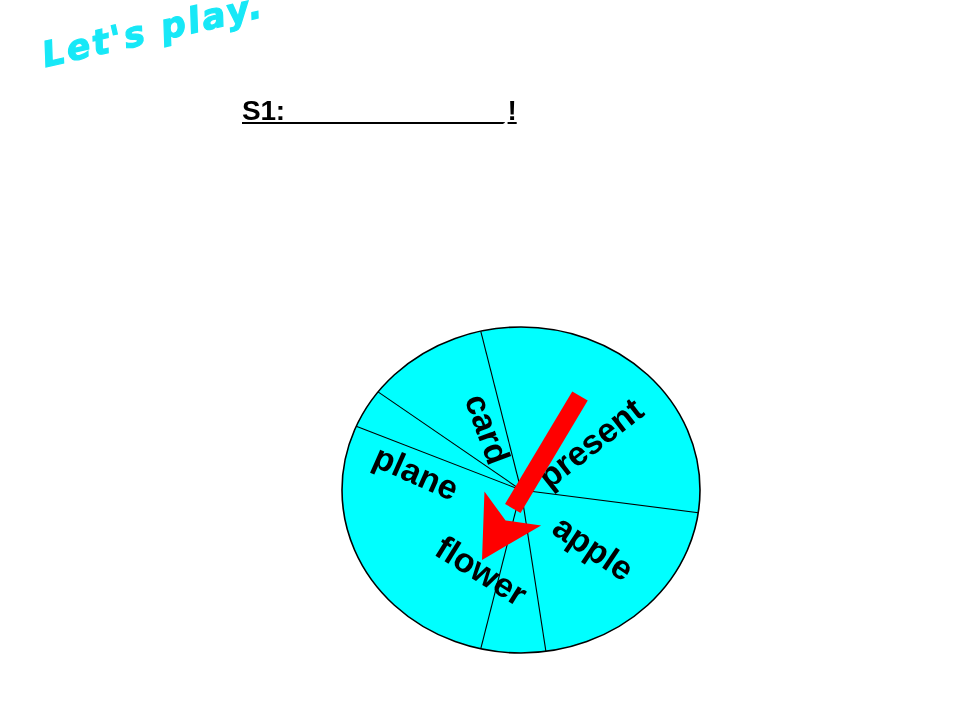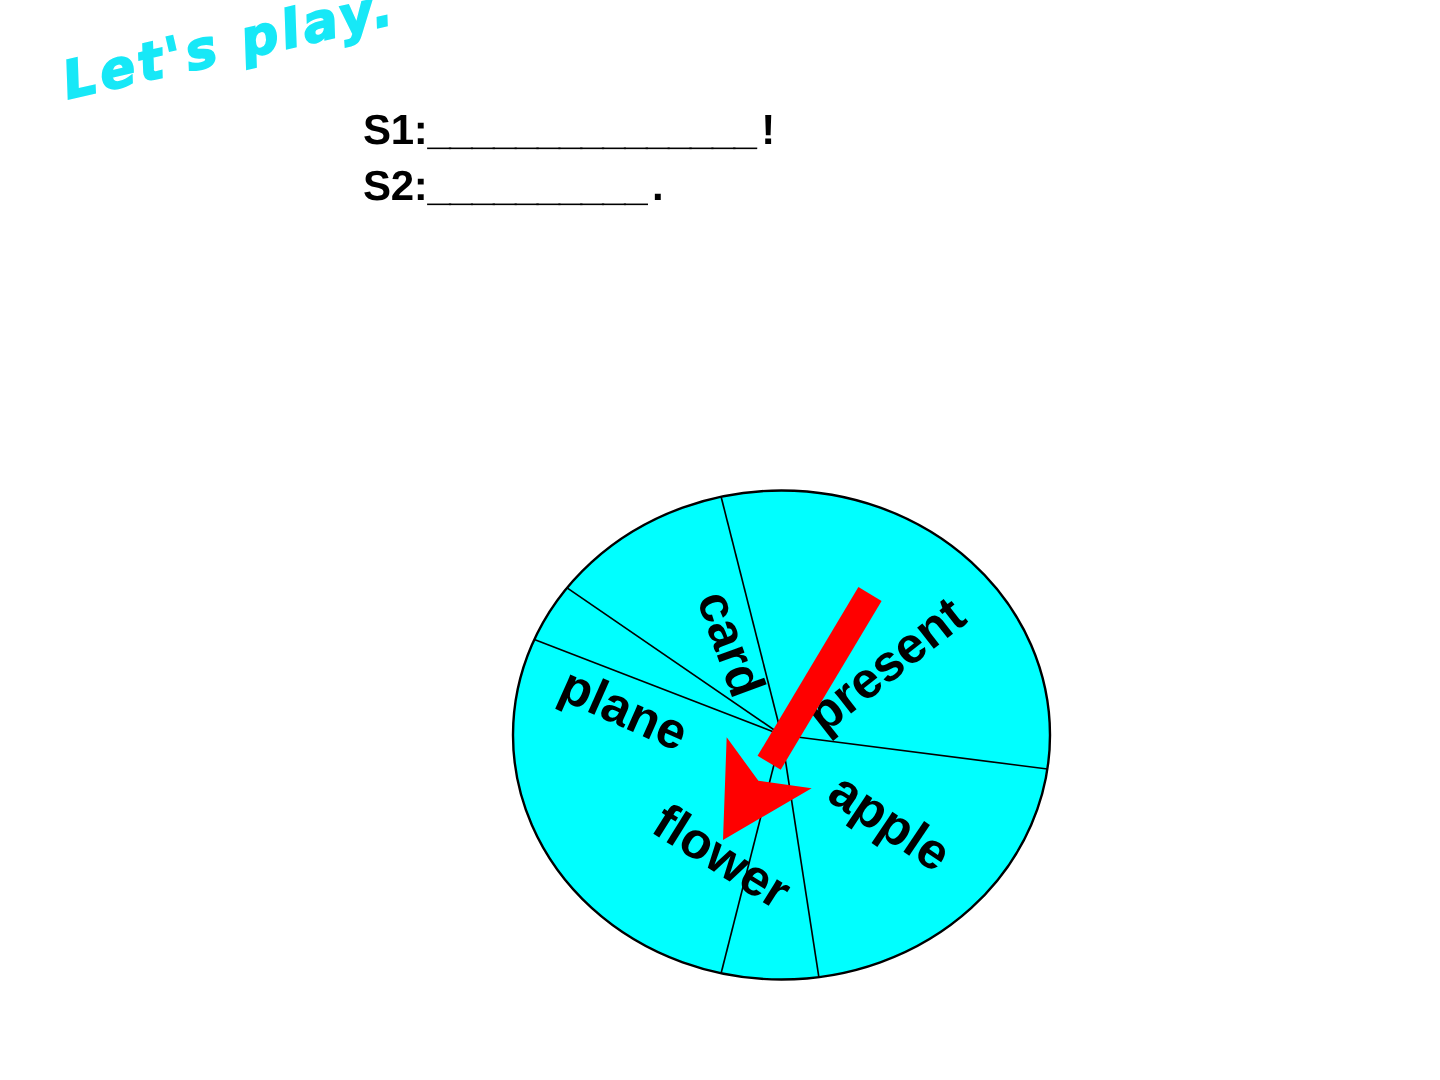--- a/index.html
+++ b/index.html
@@ -37,22 +37,23 @@
     transform: rotate(-13deg);
     transform-origin: left top;
     white-space: nowrap;
     -webkit-text-stroke: 1.2px #17e8f7;
   }
 
   
   #dialogue {
     position: absolute;
     left: 242px;
-    top: 68px;
+    top: 92px;
     width: 660px;
+    text-decoration: underline;
   }
   .dialogue-line {
     font-family: "Liberation Sans", sans-serif;
     font-size: 28px;
     font-weight: 700;
     color: #000000;
     line-height: 37px;
     white-space: nowrap;
     letter-spacing: -0.2px;
   }
@@ -90,23 +91,20 @@
   <div id="handwriting" style="transform: rotate(-13deg);">Let's play.</div>
 
   <div id="dialogue">
 
     <div class="dialogue-line">
       <span class="speaker">S1:</span><span class="blank">_______________</span><span class="punct">!</span>
     </div>
 
 
 
-    <div class="dialogue-line">
-      <span class="speaker">S2:</span><span class="blank">__________</span><span class="punct">.</span>
-    </div>
 
   </div>
 
   <div id="wheel-wrap">
     <svg id="wheel-svg" width="380" height="360" viewBox="0 0 380 360">
       <ellipse id="wheel-disc" cx="191" cy="185" rx="179" ry="163" fill="#00ffff" stroke="#000000" stroke-width="1.6"></ellipse>
       <g id="wheel-dividers">
           <line x1="191" y1="185" x2="150.7337612724482" y2="26.177679440006642" stroke="#000000" stroke-width="1.1"></line>
           <line x1="191" y1="185" x2="48.044243701534555" y2="86.90415122621616" stroke="#000000" stroke-width="1.1"></line>
           <line x1="191" y1="185" x2="26.22963123201322" y2="121.31082605624832" stroke="#000000" stroke-width="1.1"></line>

